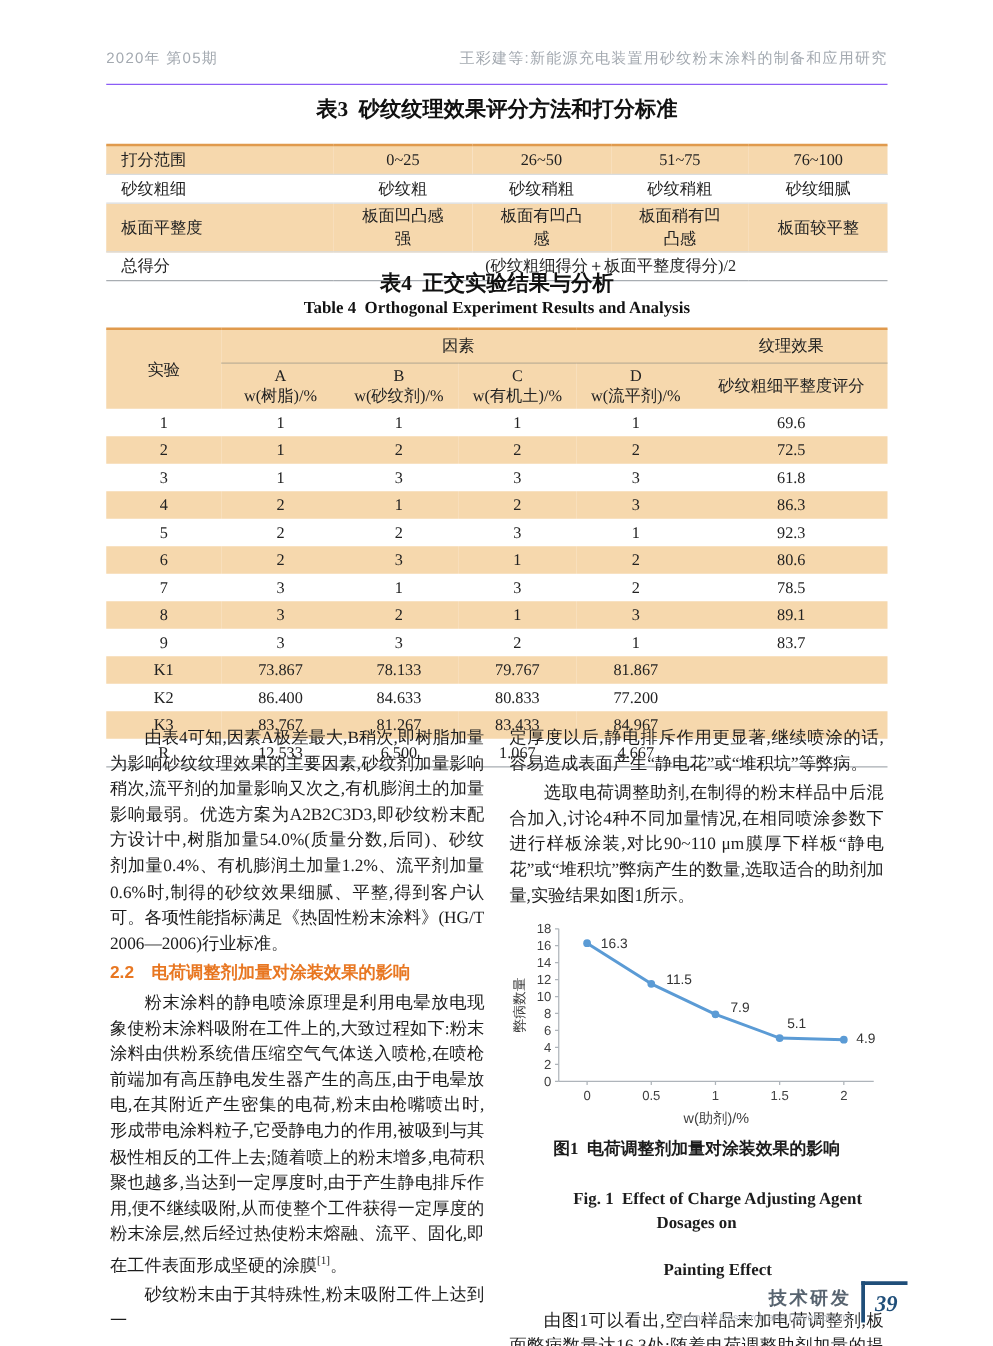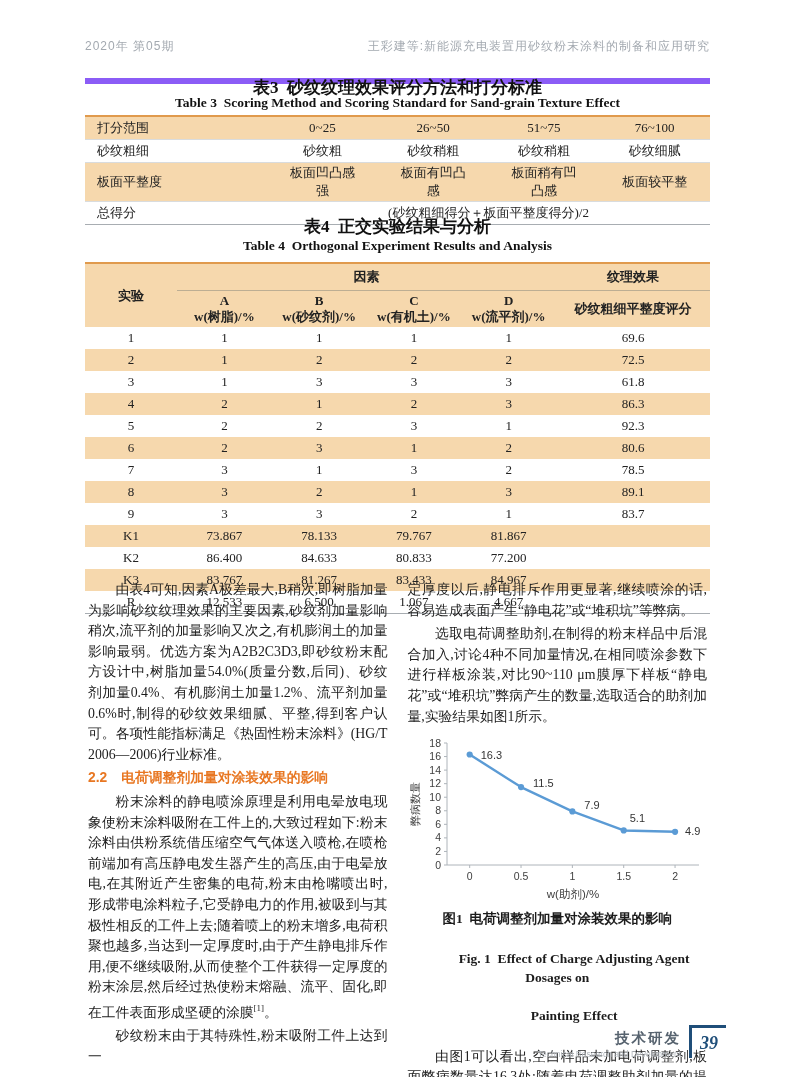--- a/index.html
+++ b/index.html
@@ -6,36 +6,36 @@
   .page{
     position:relative;width:794px;height:1077px;background:#ffffff;overflow:hidden;
     font-family:"Liberation Serif","DejaVu Serif",serif;color:#1c1c1c;
   }
   
   .hdr{
     position:absolute;top:38px;left:85px;width:625px;
     display:flex;justify-content:space-between;align-items:flex-end;
     font-family:"Liberation Sans","DejaVu Sans",sans-serif;
     font-size:12px;color:#a3a9b0;letter-spacing:1px;
-    border-bottom:6px solid #8b5cf6;padding-bottom:23px;
+    border-bottom:1px solid #8b5cf6;padding-bottom:12px;
   }
   
   .caption{ text-align:center;white-space:pre-wrap; }
   .cap-cn{ font-weight:bold;font-size:17px;color:#111; }
   .cap-en{ font-weight:bold;font-size:13.5px;color:#111;font-family:"Liberation Serif","DejaVu Serif",serif; }
   
   table{ border-collapse:collapse;width:625px;font-size:13px;color:#222; table-layout:fixed;}
   .t3{ position:absolute;top:115px;left:85px;border-top:2px solid #e09a4d;border-bottom:1.5px solid #a8adb2; }
   .t3 td,.t3 th{ height:20px;padding:1px 20px;text-align:center;font-weight:normal;border-top:1px solid #d9dcde; }
   .t3 tr:first-child td{ border-top:none; }
   .t3 td:first-child{ text-align:left;padding-left:12px;width:150px; }
   .tan{ background:#f6d8ad; }
   .t4wrap{ position:absolute;top:215px;left:85px;width:625px; }
   .t4{ margin-top:8px;border-top:2px solid #e09a4d;border-bottom:1.5px solid #a8adb2; }
-  .t4 th{ font-weight:bold;padding:2px 2px;text-align:center; }
+  .t4 th{ font-weight:normal;padding:2px 2px;text-align:center; }
   .t4 td{ height:20px;padding:1px 2px;text-align:center; }
   .t4 .grp{ border-bottom:1px solid #bdae93;padding:4px 2px; }
   .t4 .c0{ width:88px; } .t4 .cf{ width:112px; } .t4 .cl{ width:150px; }
   .sub-l{ display:block;line-height:16px; }
   
   .cols{
     position:absolute;top:577px;left:85px;width:625px;
     display:flex;gap:14px;font-size:13.8px;line-height:20.6px;text-align:justify;
   }
   .col{ width:306px; }
@@ -67,21 +67,20 @@
 <body>
 
 <div class="page">
 
   <div class="hdr">
     <span>2020年  第05期</span>
     <span>王彩建等:新能源充电装置用砂纹粉末涂料的制备和应用研究</span>
   </div>
 
   <div class="caption cap-cn" style="position:absolute;top:76px;left:85px;width:625px;">表3  砂纹纹理效果评分方法和打分标准</div>
-  <div class="caption cap-en" style="position:absolute;top:95px;left:85px;width:625px;">Table 3  Scoring Method and Scoring Standard for Sand-grain Texture Effect</div>
 
   <table class="t3">
     <tbody>
         <tr class="tan">
       <td>打分范围</td>
       <td>0~25</td>
       <td>26~50</td>
       <td>51~75</td>
       <td>76~100</td>
     </tr>

